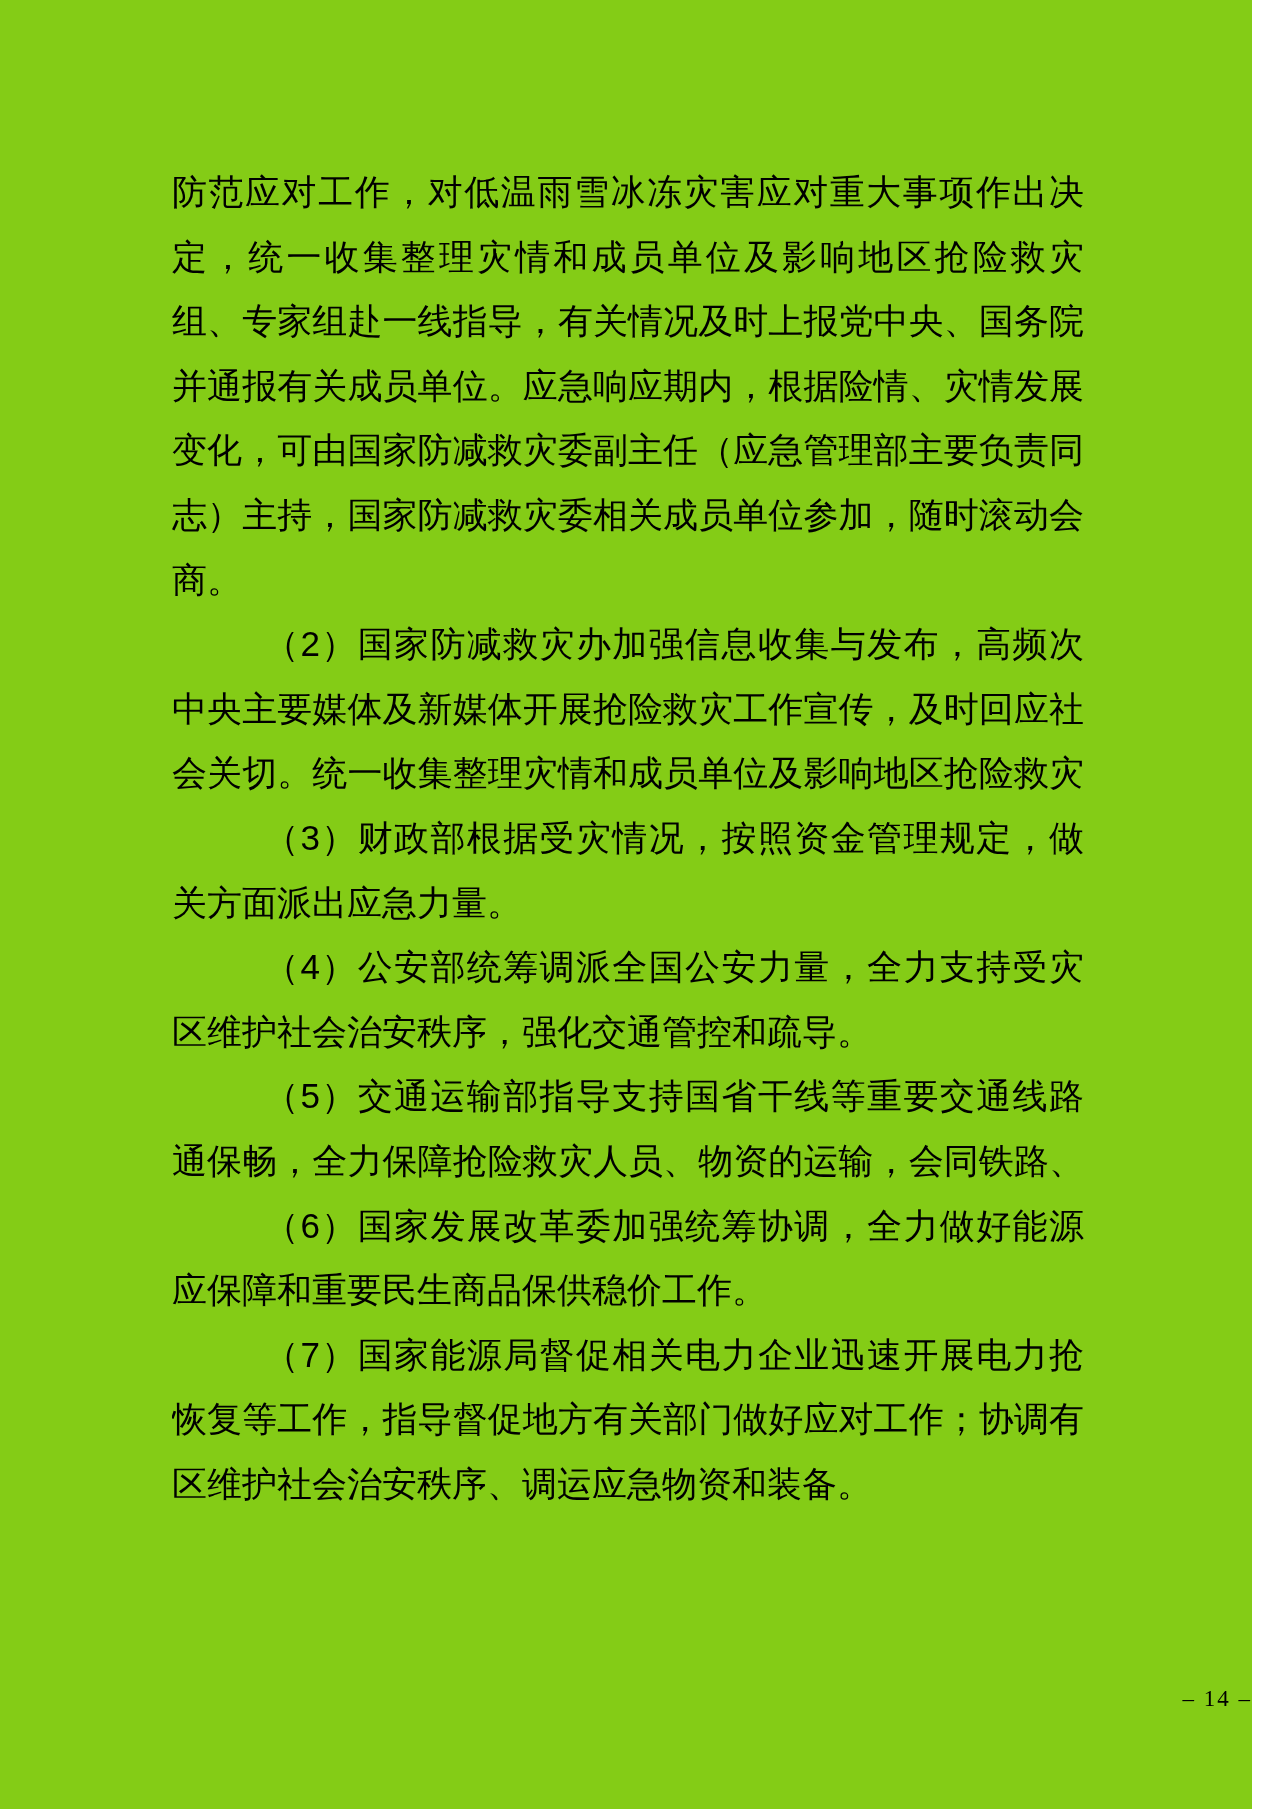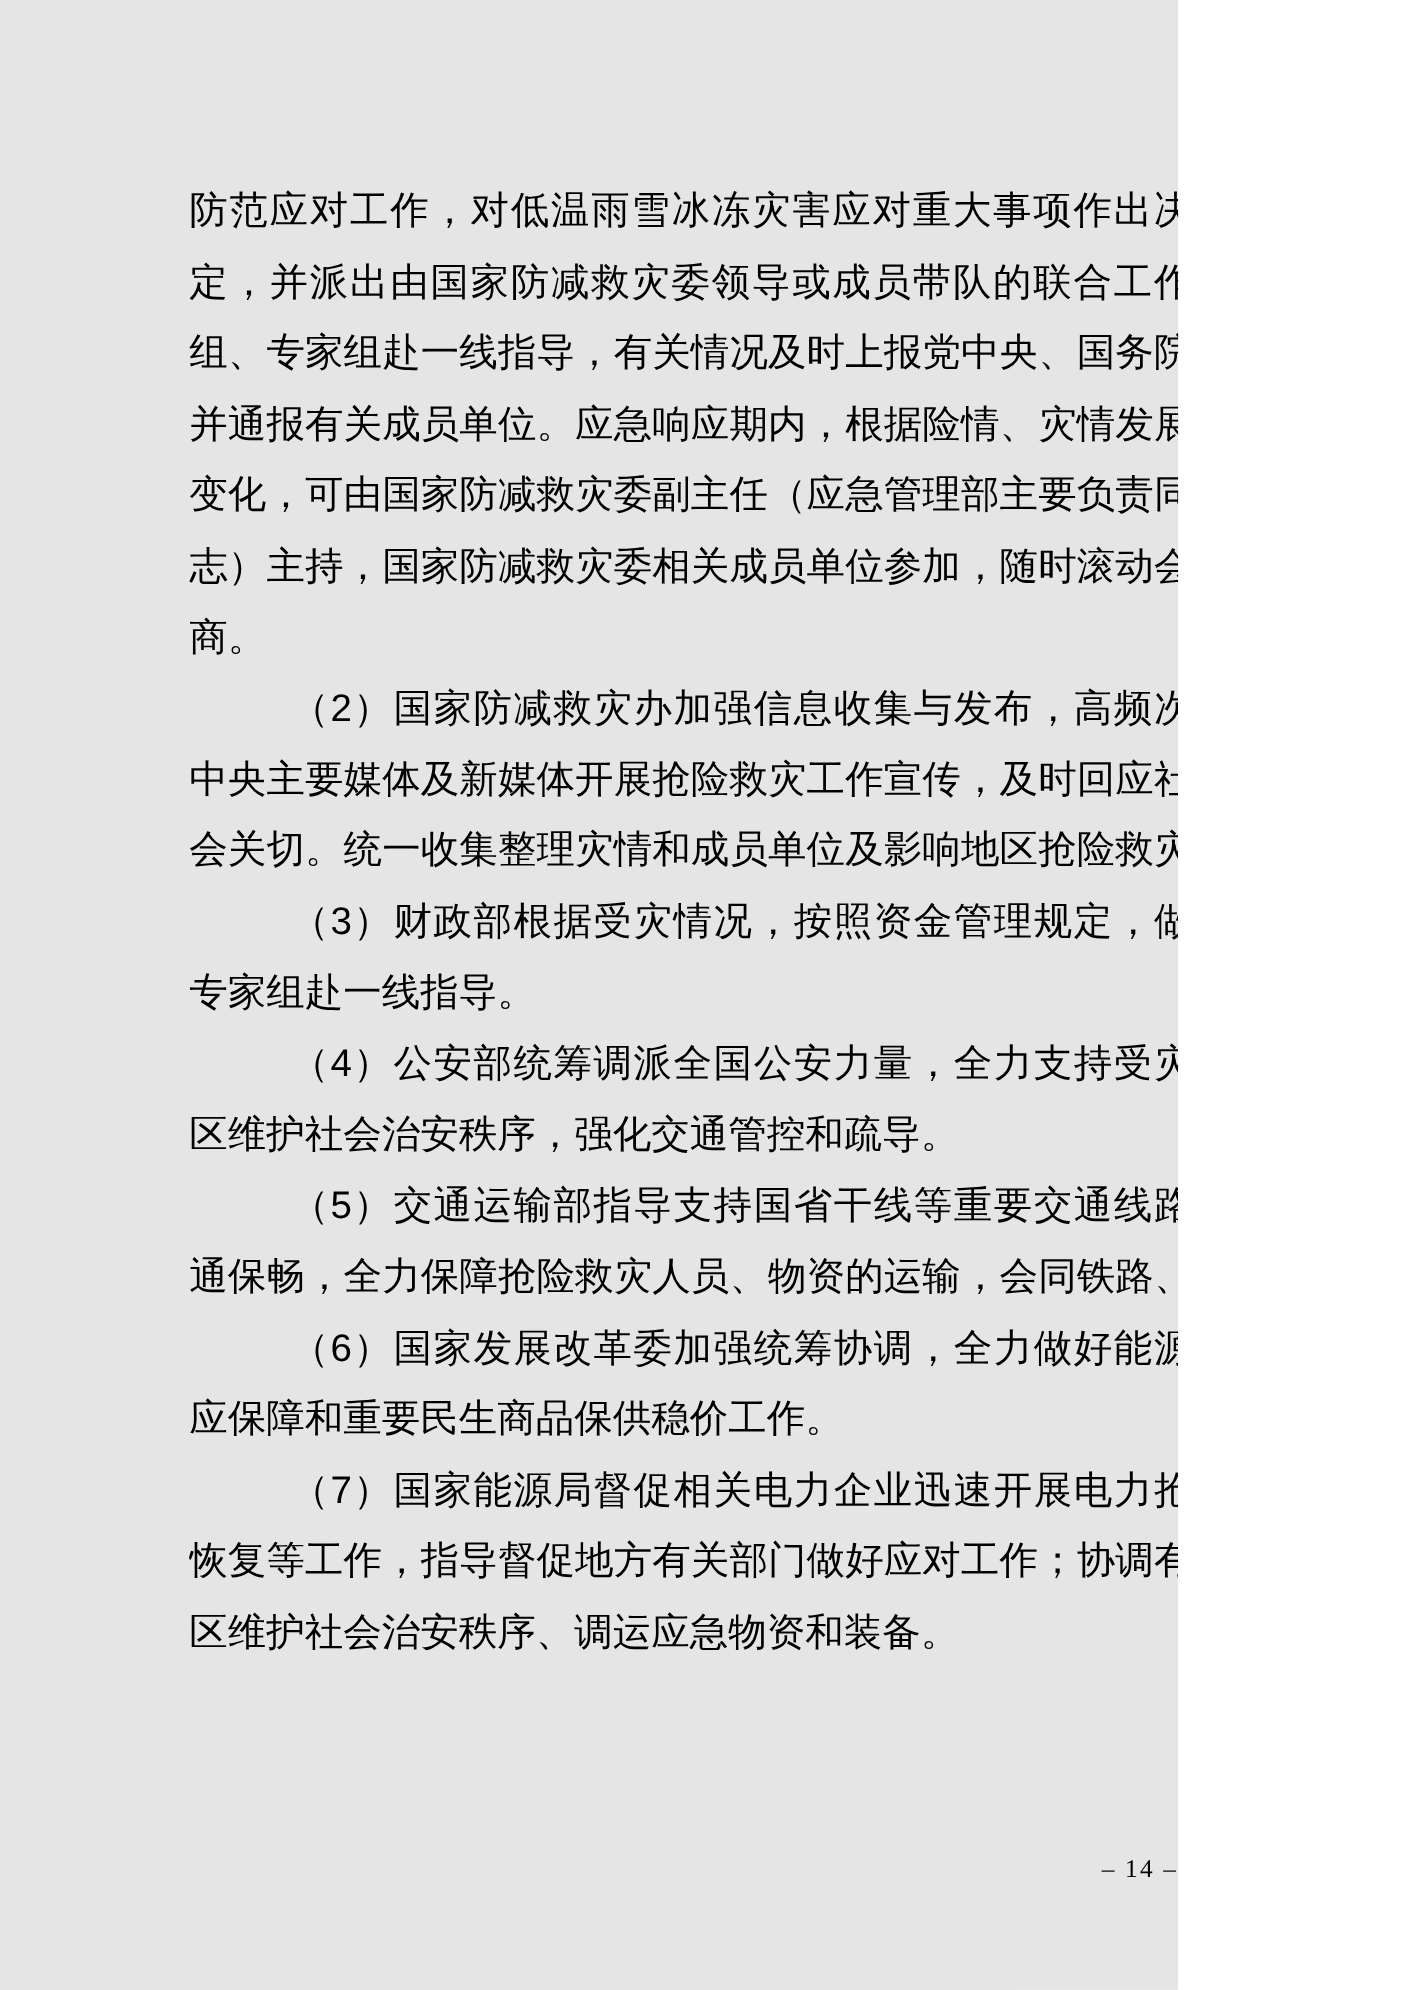--- a/index.html
+++ b/index.html
@@ -2,23 +2,23 @@
 <html><head>
 <meta charset="utf-8">
 <style>
   html, body {
     margin: 0;
     padding: 0;
     background: #ffffff;
   }
   .page {
     position: relative;
-    width: 1071px;
+    width: 1252px;
     height: 1809px;
-    background: #e5e5e5;
+    background: #84cc16;
     color: #000000;
     font-family: "Liberation Sans", sans-serif;
     overflow: hidden;
     text-decoration: underline;
   }
   .body-text {
     position: absolute;
     left: 172px;
     top: 160px;
     width: 912px;
@@ -57,35 +57,35 @@
     color: #000000;
   }
 </style>
 </head>
 <body>
 
 <div class="page">
   <div class="body-text">
       <div class="paragraph">
         <div class="line just">防范应对工作，对低温雨雪冰冻灾害应对重大事项作出决</div>
-        <div class="line just">定，并派出由国家防减救灾委领导或成员带队的联合工作</div>
+        <div class="line just">定，统一收集整理灾情和成员单位及影响地区抢险救灾</div>
         <div class="line just">组、专家组赴一线指导，有关情况及时上报党中央、国务院</div>
         <div class="line just">并通报有关成员单位。应急响应期内，根据险情、灾情发展</div>
         <div class="line just">变化，可由国家防减救灾委副主任（应急管理部主要负责同</div>
         <div class="line just">志）主持，国家防减救灾委相关成员单位参加，随时滚动会</div>
         <div class="line">商。</div>
       </div>
       <div class="paragraph">
         <div class="line first just">（2）国家防减救灾办加强信息收集与发布，高频次在</div>
         <div class="line just">中央主要媒体及新媒体开展抢险救灾工作宣传，及时回应社</div>
         <div class="line just">会关切。统一收集整理灾情和成员单位及影响地区抢险救灾</div>
       </div>
       <div class="paragraph">
         <div class="line first just">（3）财政部根据受灾情况，按照资金管理规定，做好</div>
-        <div class="line">专家组赴一线指导。</div>
+        <div class="line">关方面派出应急力量。</div>
       </div>
       <div class="paragraph">
         <div class="line first just">（4）公安部统筹调派全国公安力量，全力支持受灾地</div>
         <div class="line">区维护社会治安秩序，强化交通管控和疏导。</div>
       </div>
       <div class="paragraph">
         <div class="line first just">（5）交通运输部指导支持国省干线等重要交通线路抢</div>
         <div class="line just">通保畅，全力保障抢险救灾人员、物资的运输，会同铁路、</div>
       </div>
       <div class="paragraph">

